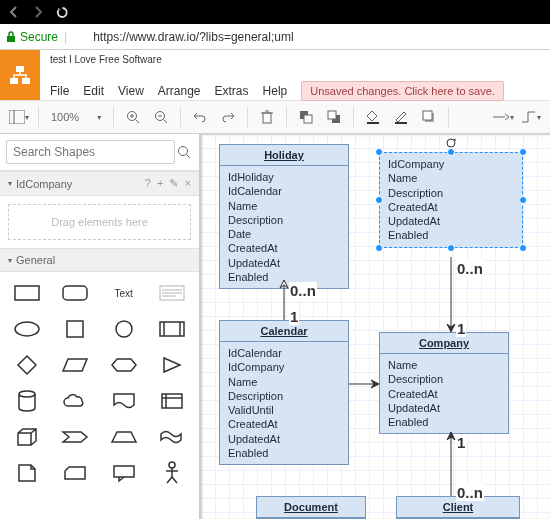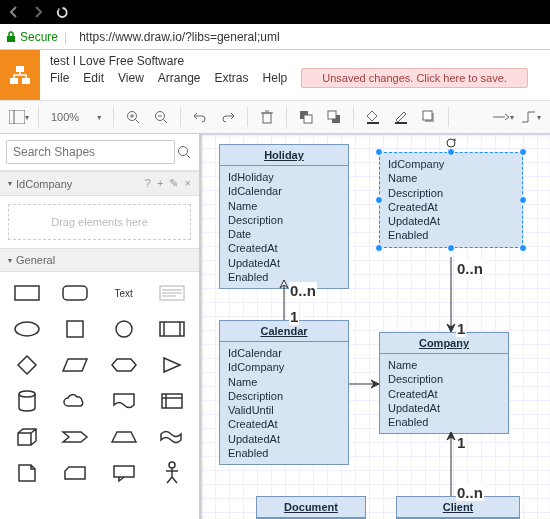--- a/index.html
+++ b/index.html
@@ -2,29 +2,29 @@
 <html><head>
 <meta charset="utf-8">
 <style>
 * { margin: 0; padding: 0; box-sizing: border-box; font-family: Arial, Helvetica, sans-serif; }
 body { width: 550px; height: 519px; overflow: hidden; background: #fff; }
 .browser-bar { background: #000; height: 24px; display: flex; align-items: center; padding: 0 6px; gap: 8px; }
 .browser-bar svg { fill: #888; }
 .nav-btn { width: 16px; height: 16px; display: flex; align-items: center; justify-content: center; cursor: pointer; }
 .addr-bar { background: #fff; height: 26px; display: flex; align-items: center; padding: 0 6px; font-size: 12px; border-bottom: 1px solid #ccc; }
 .secure { color: #0a8a0a; display: flex; align-items: center; gap: 4px; font-size: 12px; }
-.addr-url { color: #333; margin-left: 6px; }
+.addr-url { color: #333; margin-left: 20px; }
 .addr-sep { color: #ccc; margin: 0 6px; }
 .app-header { display: flex; height: 50px; }
 .logo { width: 40px; background: #f28b1c; display: flex; align-items: center; justify-content: center; }
 .title-area { flex: 1; padding: 4px 10px; }
-.doc-title { font-size: 12px; color: #333; margin-bottom: 0; }
+.doc-title { font-size: 10px; color: #333; margin-bottom: 16px; }
 .menu-bar { display: flex; gap: 14px; font-size: 12px; color: #333; align-items: center; }
 .menu-item { cursor: pointer; }
-.unsaved { background: #fddddd; border: 1px solid #e8b8b8; padding: 3px 20px; font-size: 11px; color: #a04040; border-radius: 2px; cursor: pointer; }
+.unsaved { background: #fddddd; border: 1px solid #e8b8b8; padding: 3px 8px; font-size: 11px; color: #a04040; border-radius: 2px; cursor: pointer; }
 .toolbar { height: 34px; border-top: 1px solid #e0e0e0; border-bottom: 1px solid #cfcfcf; display: flex; align-items: center; padding: 0 8px; gap: 6px; color: #555; background: #f9f9f9; }
 .tb-btn { width: 22px; height: 22px; display: flex; align-items: center; justify-content: center; cursor: pointer; }
 .tb-sep { width: 1px; height: 20px; background: #ddd; margin: 0 2px; }
 .tb-zoom { font-size: 11px; color: #666; padding: 0 4px; display: flex; align-items: center; gap: 18px; }
 .main { display: flex; height: calc(519px - 24px - 26px - 50px - 34px); }
 .sidebar { width: 200px; border-right: 1px solid #ccc; display: flex; flex-direction: column; background: #fff; }
 .search-row { display: flex; align-items: center; padding: 6px; border-bottom: 1px solid #e4e4e4; }
 .search-input { flex: 1; border: 1px solid #ccc; height: 24px; padding: 0 6px; font-size: 12px; border-radius: 2px; }
 .search-icon { width: 24px; display: flex; align-items: center; justify-content: center; color: #666; }
 .panel-hdr { padding: 5px 8px; font-size: 11px; color: #666; background: #f0f0f0; display: flex; align-items: center; justify-content: space-between; border-bottom: 1px solid #e0e0e0; border-top: 1px solid #e0e0e0; }

